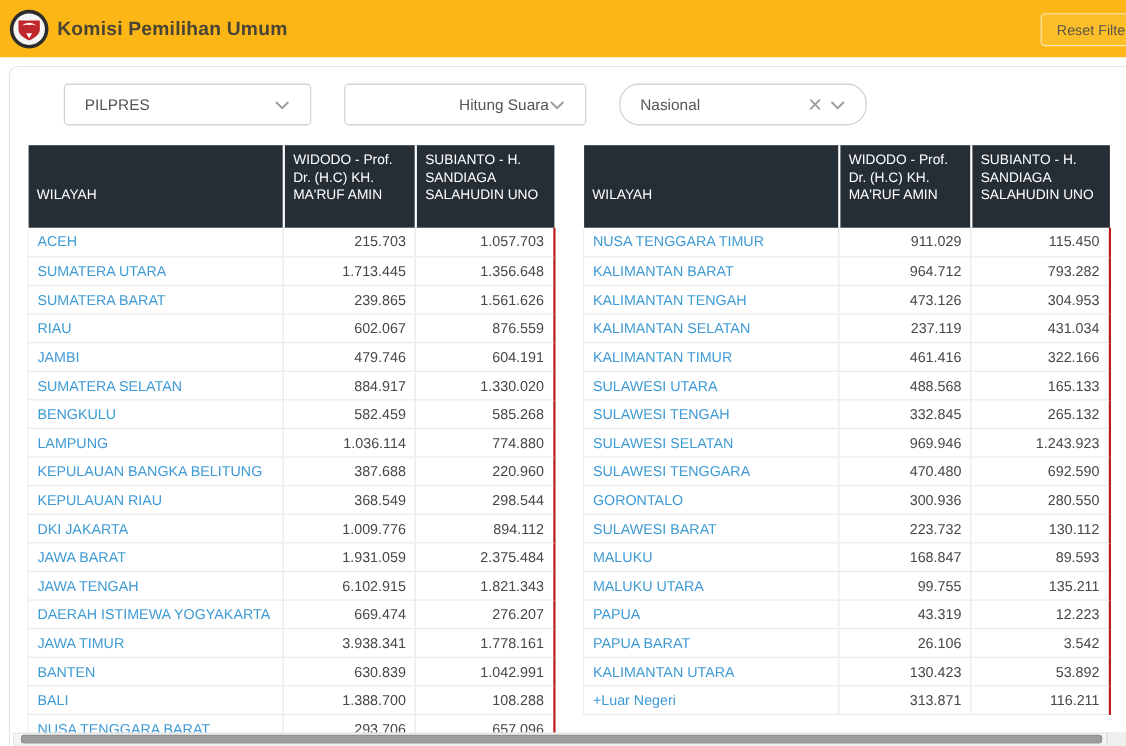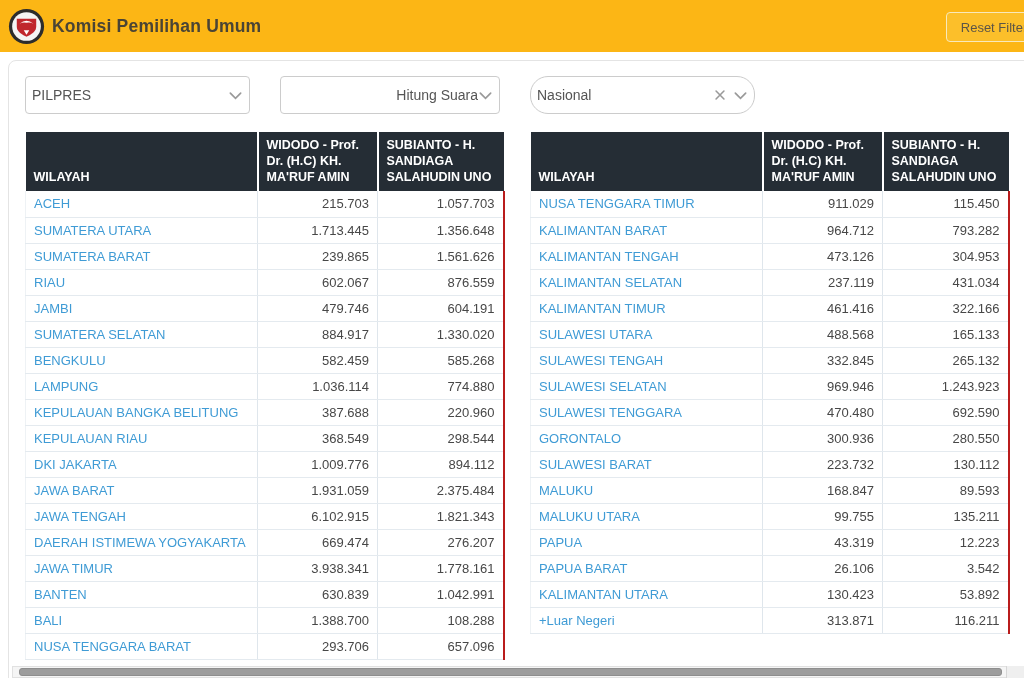--- a/index.html
+++ b/index.html
@@ -17,38 +17,38 @@
                background:#fcbf2a; border:1px solid #f8e9bb; border-radius:4px;
                color:#5c5547; font-size:13px; display:flex; align-items:center; justify-content:center;
                cursor:pointer; }
 
   
   .card { position:absolute; left:8px; top:60px; width:1040px; height:700px;
           background:#fff; border:1px solid #e4e4e4; border-radius:8px; }
 
   
   .select { position:absolute; height:38px; background:#fff; border:1px solid #ccc; border-radius:4px;
-            display:flex; align-items:center; padding:0 6px; cursor:pointer; }
+            display:flex; align-items:center; padding:0 18px; cursor:pointer;margin-left:33px; }
   .select-value { flex:1; font-size:14px; color:#555; white-space:nowrap; overflow:hidden; }
   .sel-icons { display:flex; align-items:center; gap:6px; }
   .sel-icons svg { display:block; }
   #select-election { left:25px; top:76px; width:225px; }
   #select-stage    { left:280px; top:76px; width:220px;text-align:right; }
   #select-region   { left:530px; top:76px; width:225px;border-radius:18px; }
 
   
   .result-table { position:absolute; border-collapse:collapse; table-layout:fixed; width:478px;
                   font-size:13px; }
   #table-left  { left:25px;  top:132px; }
   #table-right { left:530px; top:132px; }
   .result-table col.c-region { width:232px; }
   .result-table col.c-v1 { width:120px; }
   .result-table col.c-v2 { width:126px; }
-  .result-table th { background:#252d35; color:#fff; font-weight:bold; font-size:12.5px;
-                     text-align:left; vertical-align:bottom; padding:5px 8px 6px 8px;
+  .result-table th { background:#252d35; color:#fff; font-weight:normal; font-size:12.5px;
+                     text-align:left; vertical-align:bottom; padding:5px 8px 22px 8px;
                      height:56px; line-height:1.28; }
   .result-table th + th { border-left:2px solid #fff; }
   .result-table td { height:26px; padding:2px 8px; border-bottom:1px solid #e4eaef;
                      white-space:nowrap; overflow:hidden; }
   .result-table td.region-cell { border-left:1px solid #eef2f5; }
   .result-table td.num { text-align:right; color:#474747; border-left:1px solid #dfe6ec; }
   .result-table td.num:last-child { border-right:2px solid #b91c1c; }
   .result-table a.region-link { color:#3f9bd5; text-decoration:none; font-size:13px; }
 
   

